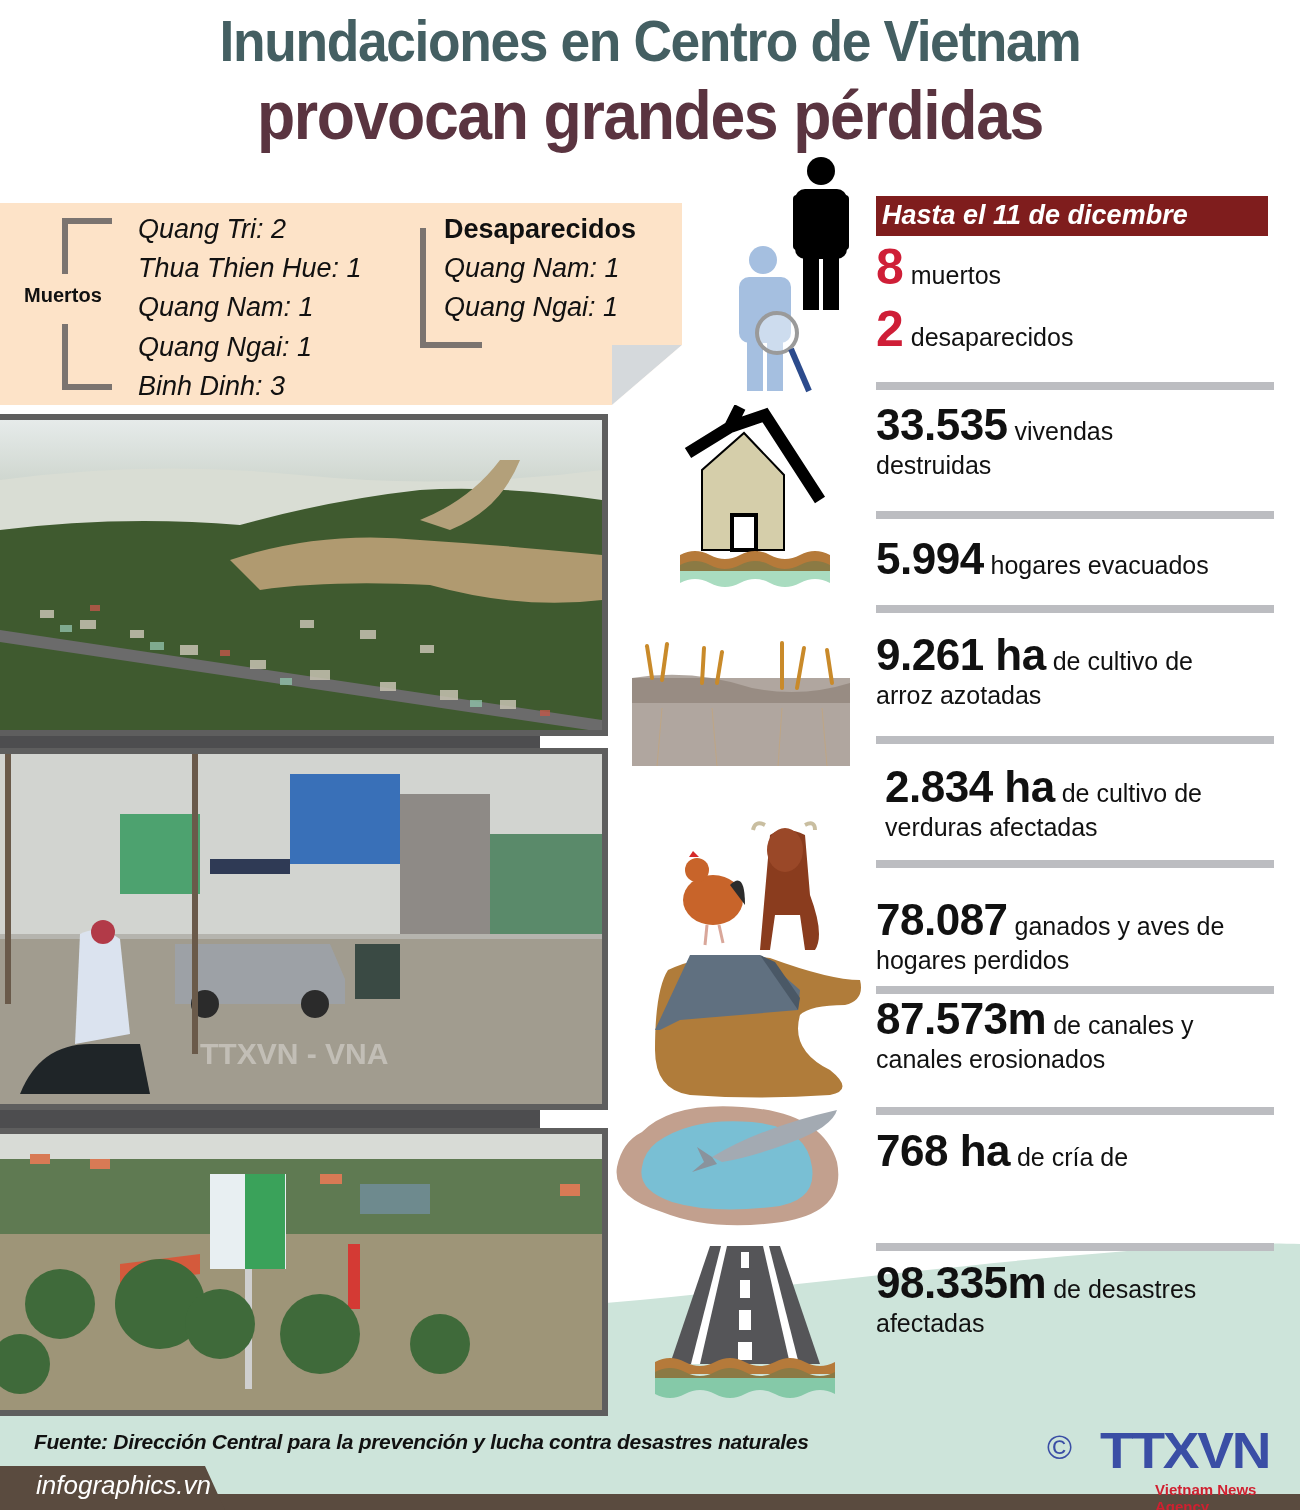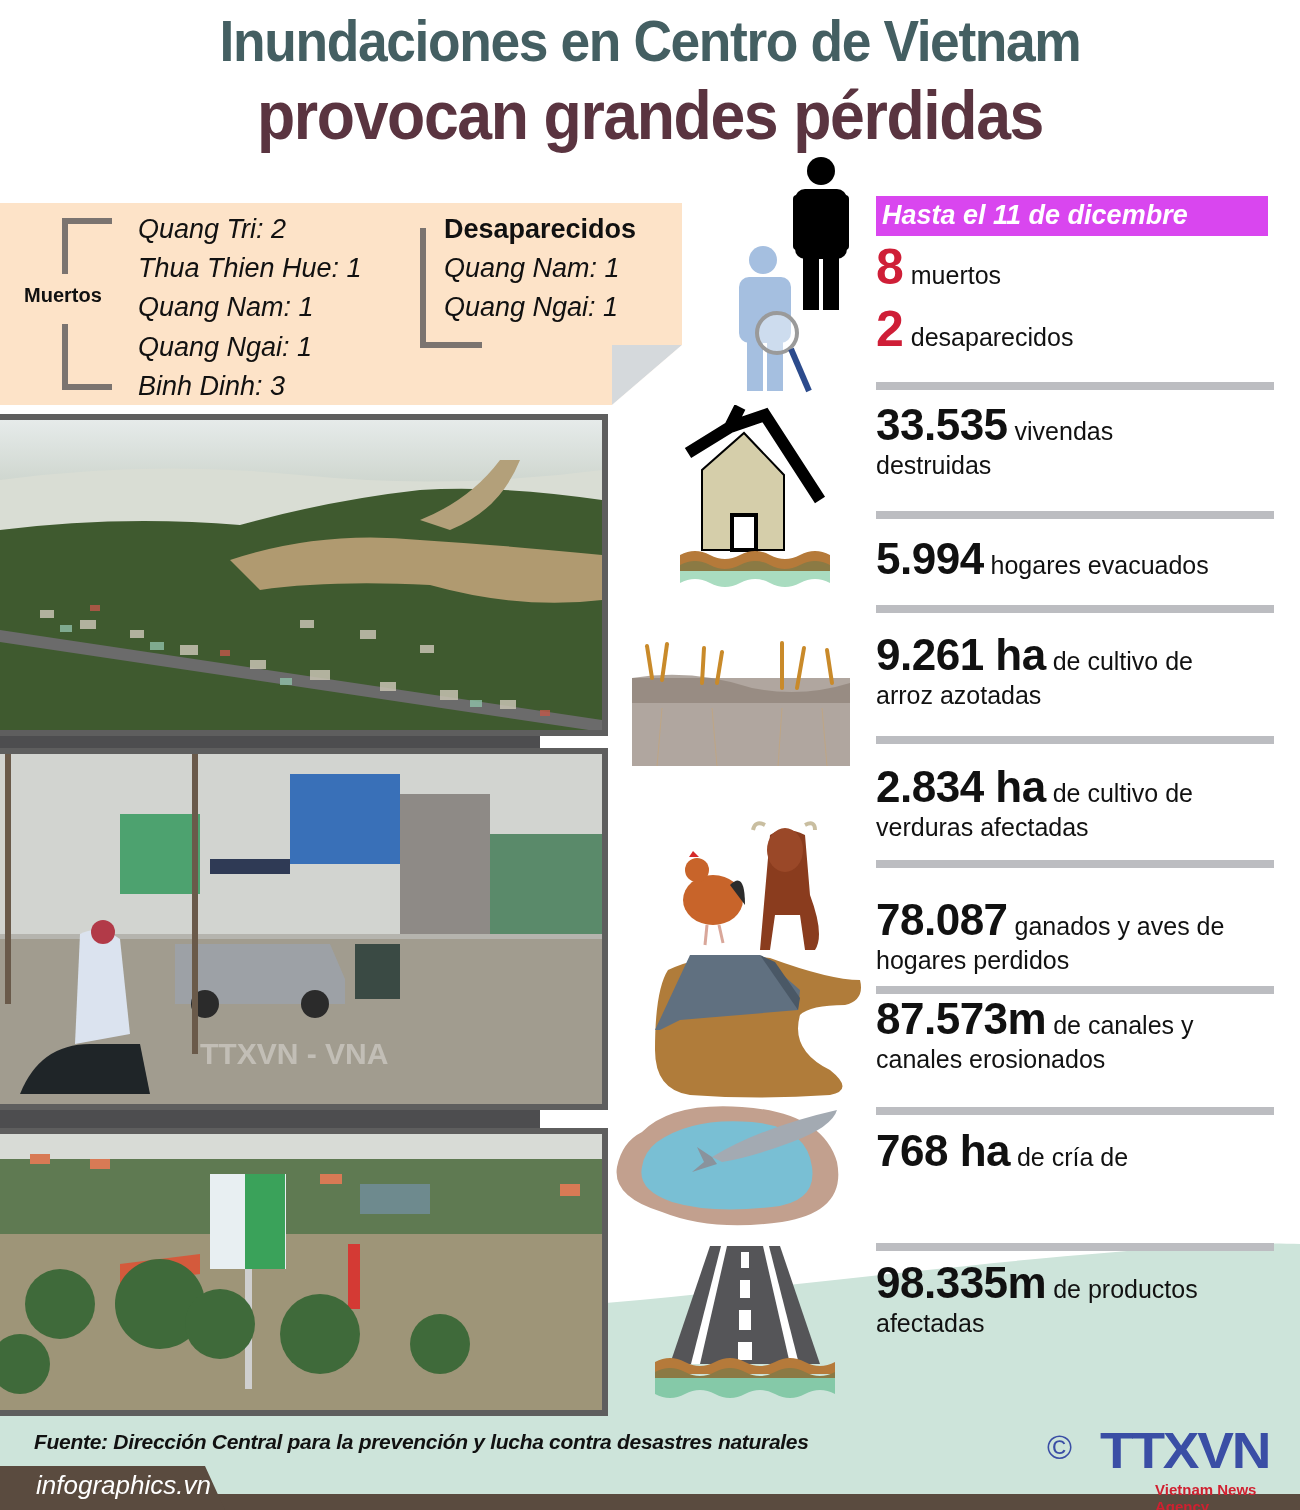--- a/index.html
+++ b/index.html
@@ -33,21 +33,21 @@
   
   .photo { border: 6px solid #5e5e5e; overflow: hidden; }
   .photo-shadow { background: #4d4d4f; }
   .p1 { left: -6px; top: 414px; width: 614px; height: 322px; }
   .p1s { left: 0; top: 736px; width: 540px; height: 14px; }
   .p2 { left: -6px; top: 748px; width: 614px; height: 362px; }
   .p2s { left: 0; top: 1108px; width: 540px; height: 22px; }
   .p3 { left: -6px; top: 1128px; width: 614px; height: 288px; }
 
   
-  .date-banner { left: 876px; top: 196px; width: 392px; height: 40px; background: #d946ef; color: #fff; font-size: 27px; font-weight: bold; font-style: italic; padding-left: 6px; line-height: 38px; }
+  .date-banner { left: 876px; top: 196px; width: 392px; height: 40px; background: #7f1d1d; color: #fff; font-size: 27px; font-weight: bold; font-style: italic; padding-left: 6px; line-height: 38px; }
   .big-red { color: #cf1e37; font-weight: bold; font-size: 50px; }
   .stat-line { left: 876px; font-size: 25px; color: #111; line-height: 34px; }
   .stat-num { font-weight: bold; font-size: 44px; letter-spacing: -0.5px; }
   .divider { left: 876px; width: 398px; height: 8px; background: #bcbdc1; }
 
   
   .source { left: 34px; top: 1430px; font-size: 21px; font-weight: bold; font-style: italic; color: #111; letter-spacing: -0.3px; }
   .bottom-bar { left: 0; top: 1494px; width: 1300px; height: 16px; background: #5a4b3f; }
   .site-tab { left: 0; top: 1466px; width: 225px; height: 44px; }
   .site-lbl { left: 36px; top: 1470px; font-size: 26px; font-style: italic; color: #fff; }
@@ -295,21 +295,21 @@
 </div>
 <div class="abs divider" style="top:605px;"></div>
 
 <div class="abs stat-line" style="top:638px;">
   <span class="stat-num">9.261 ha</span>
   <span>de cultivo de</span><br>
   <span>arroz azotadas</span>
 </div>
 <div class="abs divider" style="top:736px;"></div>
 
-<div class="abs stat-line" style="top:770px;">
+<div class="abs stat-line" style="top:770px;margin-left:9px;">
   <span class="stat-num">2.834 ha</span>
   <span>de cultivo de</span><br>
   <span>verduras afectadas</span>
 </div>
 <div class="abs divider" style="top:860px;"></div>
 
 <div class="abs stat-line" style="top:903px;">
   <span class="stat-num">78.087</span>
   <span>ganados y aves de</span><br>
   <span>hogares perdidos</span>
@@ -324,21 +324,21 @@
 <div class="abs divider" style="top:1107px;"></div>
 
 <div class="abs stat-line" style="top:1134px;">
   <span class="stat-num">768 ha</span>
   <span>de cría de</span><br>
 </div>
 <div class="abs divider" style="top:1243px;"></div>
 
 <div class="abs stat-line" style="top:1266px;">
   <span class="stat-num">98.335m</span>
-  <span>de productos</span><br>
+  <span>de desastres</span><br>
   <span>afectadas</span>
 </div>
 
 <div class="abs source">Fuente: Dirección Central para la prevención y lucha contra desastres naturales</div>
 <div class="abs bottom-bar"></div>
 <svg class="abs site-tab" width="225" height="44" viewBox="0 0 225 44">
   <polygon points="0,0 205,0 225,44 0,44" fill="#5a4b3f"></polygon>
 </svg>
 <div class="abs site-lbl">infographics.vn</div>
 <div class="abs copyright">©</div>

